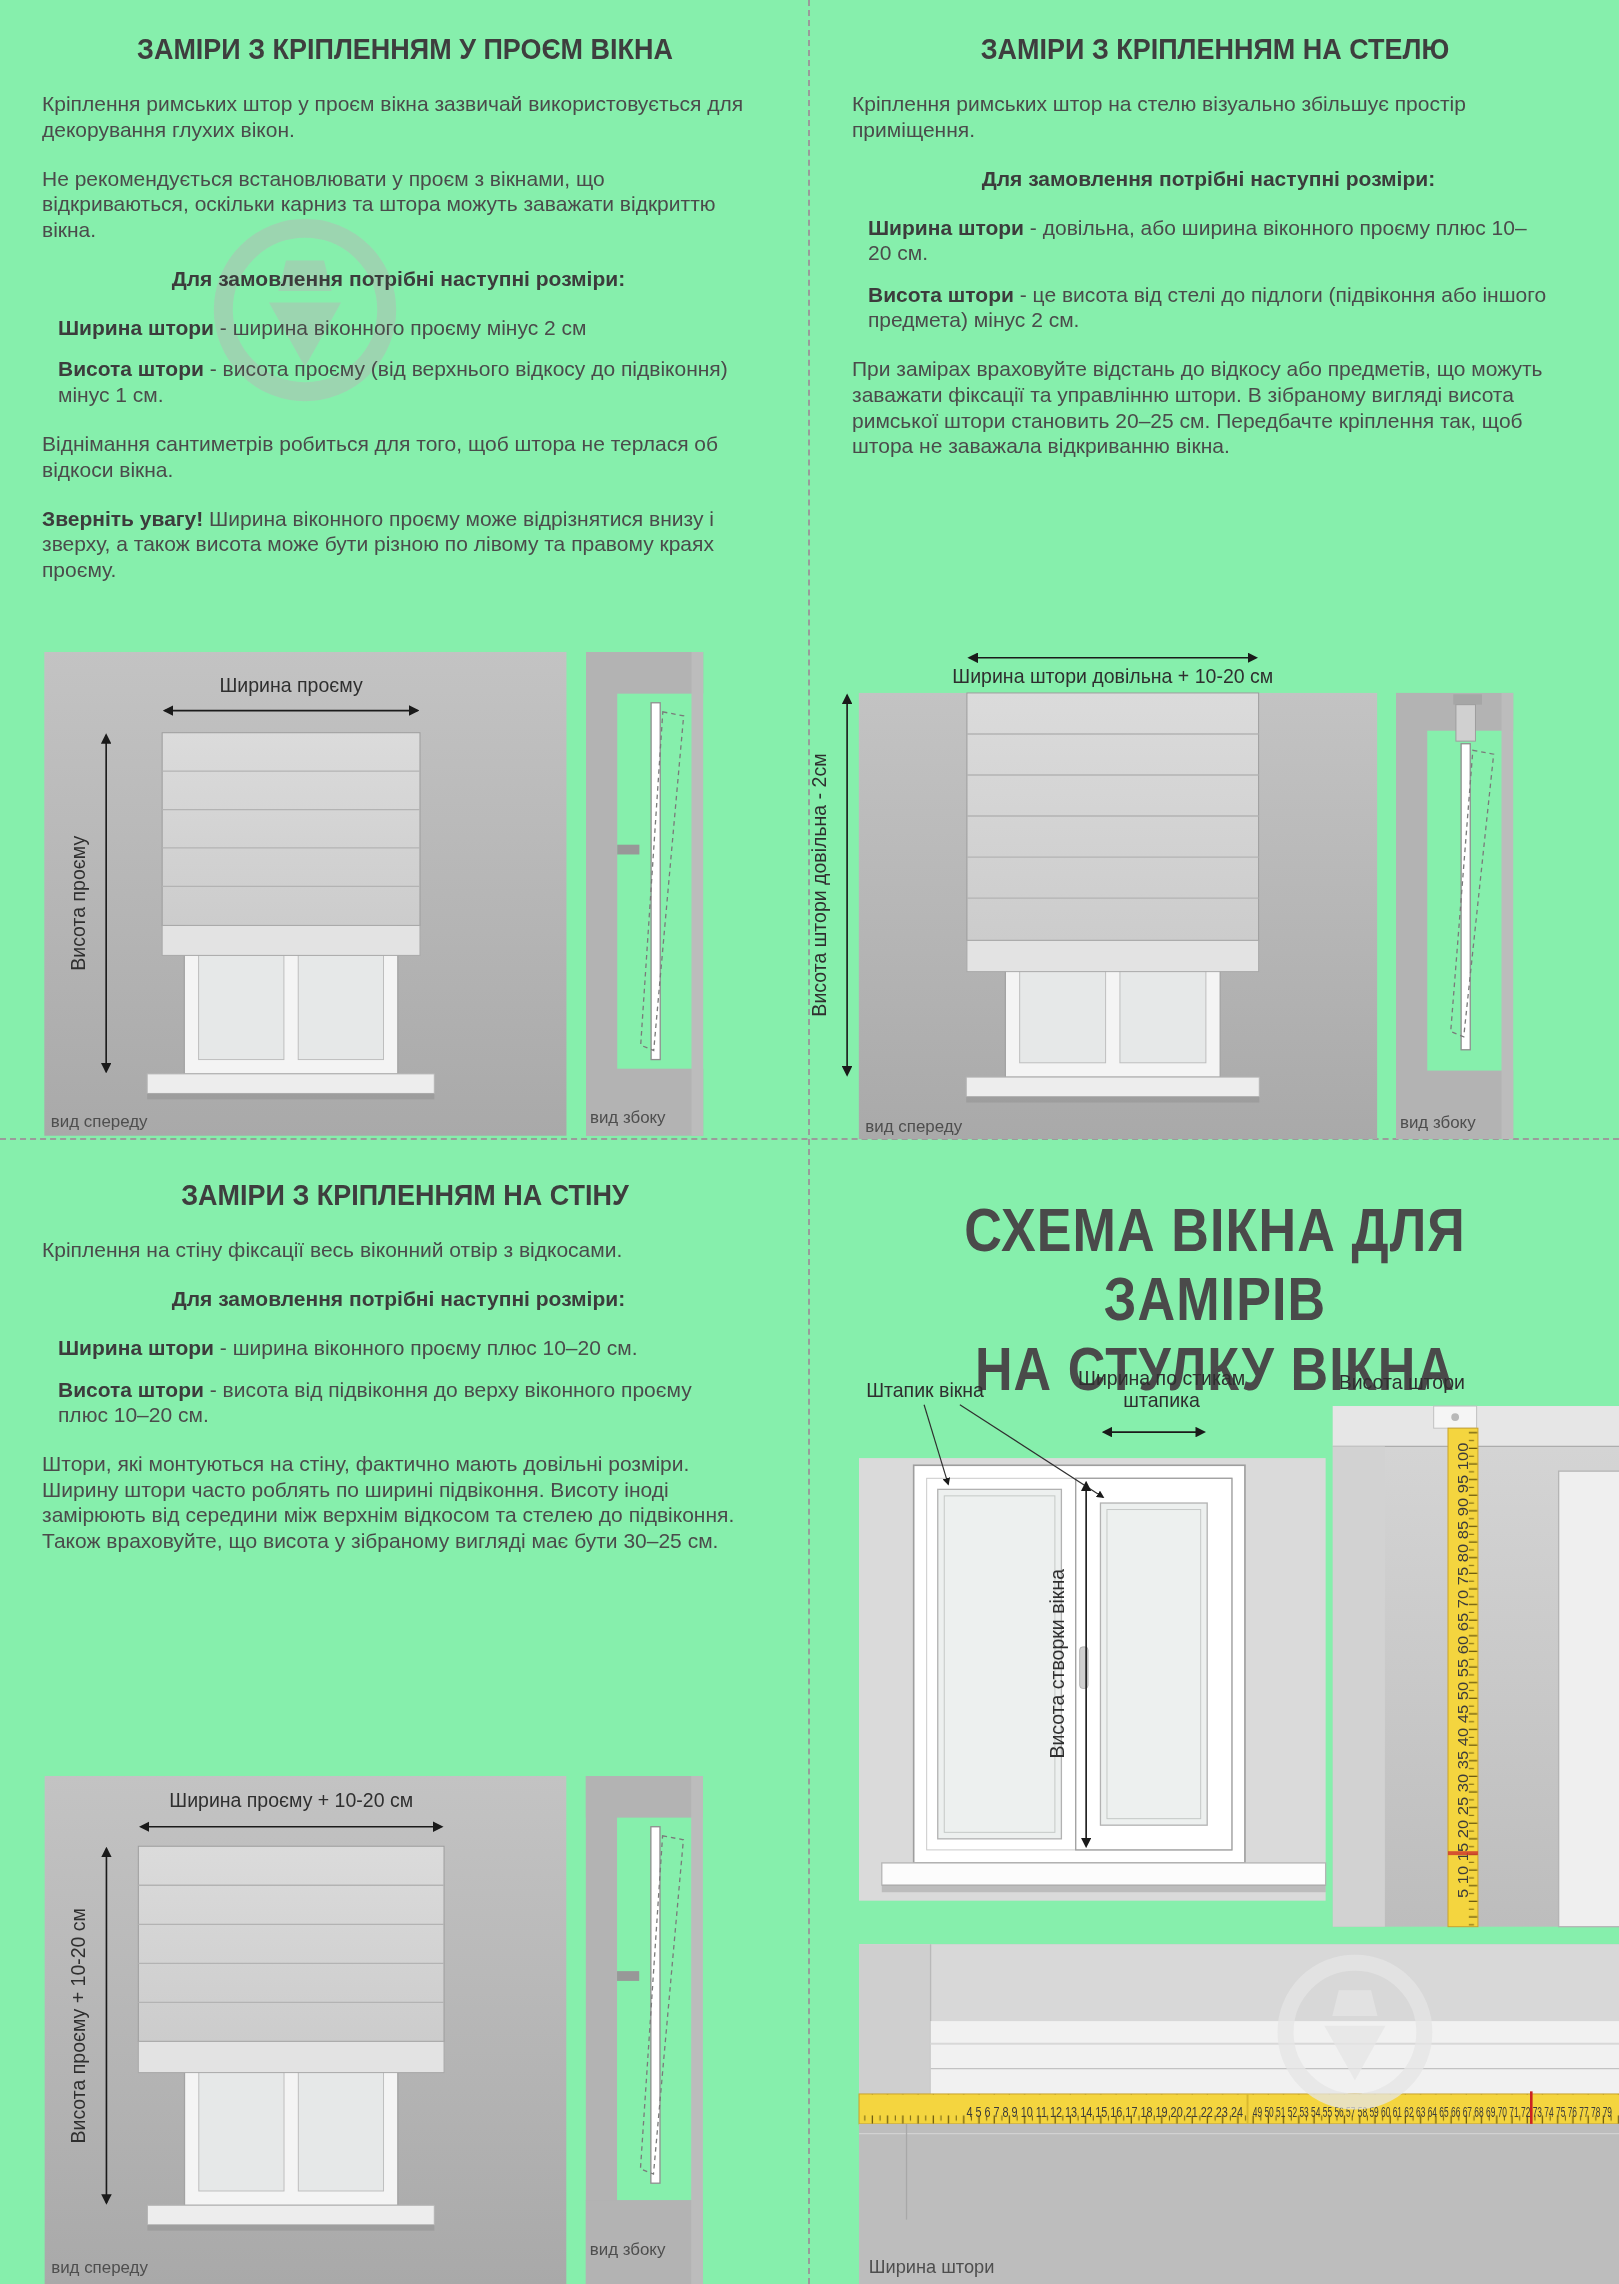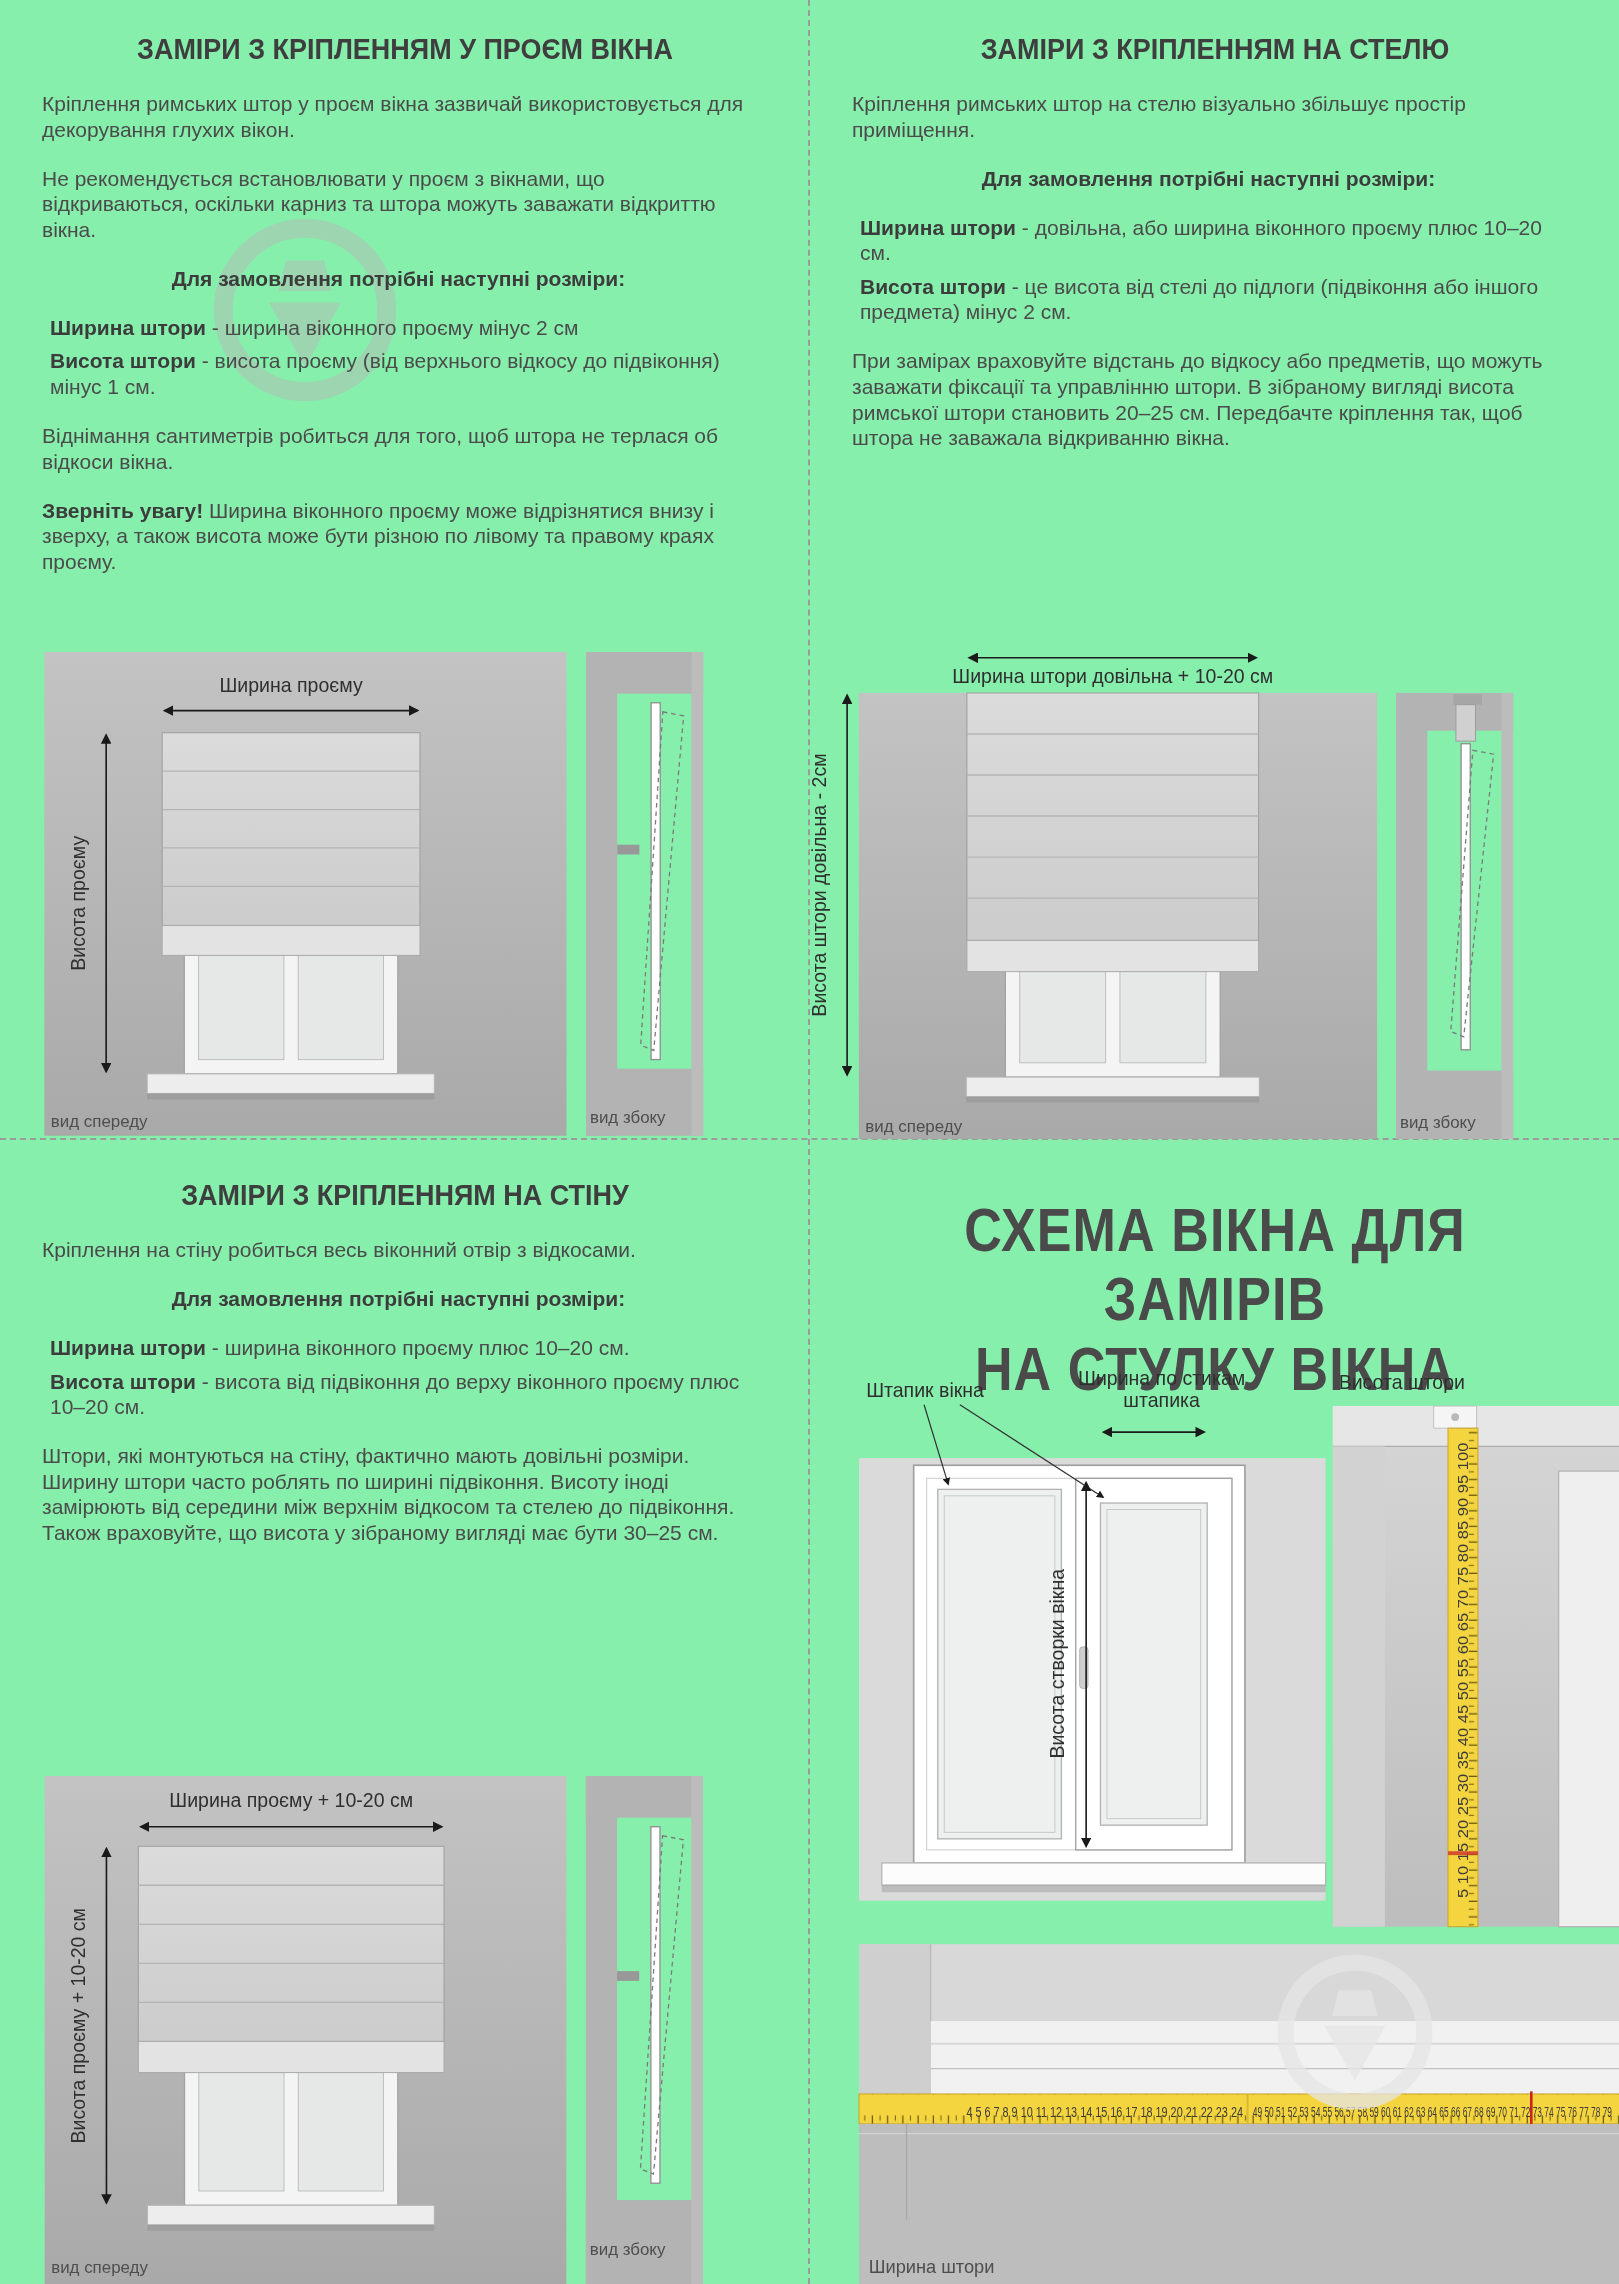--- a/index.html
+++ b/index.html
@@ -18,21 +18,21 @@
   .q-title{
     position:relative; z-index:2; margin:33px 18px 25px; text-align:center;
     font-size:29px; font-weight:700; color:#3e3e3e; transform:scaleX(.93); letter-spacing:0;
   }
   #q3 .q-title{ margin-top:40px; }
   .copy{ position:relative; z-index:2; padding:0 55px 0 42px; }
   .copy p{ font-size:21px; line-height:1.22; color:#4b4b4b; margin:0 0 23.4px; }
   .copy b{ color:#3c3c3c; }
   p.lead-in{ font-weight:700; color:#3c3c3c;text-align:center; }
   .spec{ margin:0 0 23.4px; }
-  .spec p{ margin:8px; }
+  .spec p{ margin:16px; }
   .diagram{ position:absolute; left:0; }
   .wm{ position:absolute; z-index:1; }
   .big-title{
     margin-top:56px; text-align:center; font-weight:700; font-size:62px; line-height:1.12;
     color:#4a4a4a; transform:scaleX(.84); letter-spacing:1.3px;
   }
   svg text{ fill:#2f2f2f; font-family:"Liberation Sans","DejaVu Sans",sans-serif; }
   .dlab{ font-size:30px; }
   .cap{ font-size:26px; fill:#4e4e4e; }
   .tapeNum{ font-size:22px; fill:#3b3b3b; }
@@ -193,21 +193,21 @@
         <rect x="1000" y="150" width="14" height="470" fill="#ffffff" stroke="#8e8e8e" stroke-width="2"></rect>
         <polygon points="1018,160 1050,166 1004,600 984,592" fill="none" stroke="#7a7a7a" stroke-width="2" stroke-dasharray="7 6"></polygon>
         <text class="cap" x="906" y="740">вид збоку</text>
       </g>
     </svg>
   </section>
 
   <section class="quad" id="q3">
     <h2 class="q-title">ЗАМІРИ З КРІПЛЕННЯМ НА СТІНУ</h2>
     <div class="copy">
-      <p>Кріплення на стіну робиться весь віконний отвір з відкосами.</p>
+      <p>Кріплення на стіну фіксації весь віконний отвір з відкосами.</p>
       <p class="lead-in">Для замовлення потрібні наступні розміри:</p>
       <div class="spec">
         <p><b>Ширина штори</b><span> - ширина віконного проєму плюс 10–20 см.</span></p>
         <p><b>Висота штори</b><span> - висота від підвіконня до верху віконного проєму плюс 10–20 см.</span></p>
       </div>
       <p>Штори, які монтуються на стіну, фактично мають довільні розміри. Ширину штори часто роблять по ширині підвіконня. Висоту іноді замірюють від середини між верхнім відкосом та стелею до підвіконня. Також враховуйте, що висота у зібраному вигляді має бути 30–25 см.</p>
     </div>
 
     <svg class="diagram" style="top:637px" width="810" height="508" viewBox="0 0 1244 781">
       <defs>

